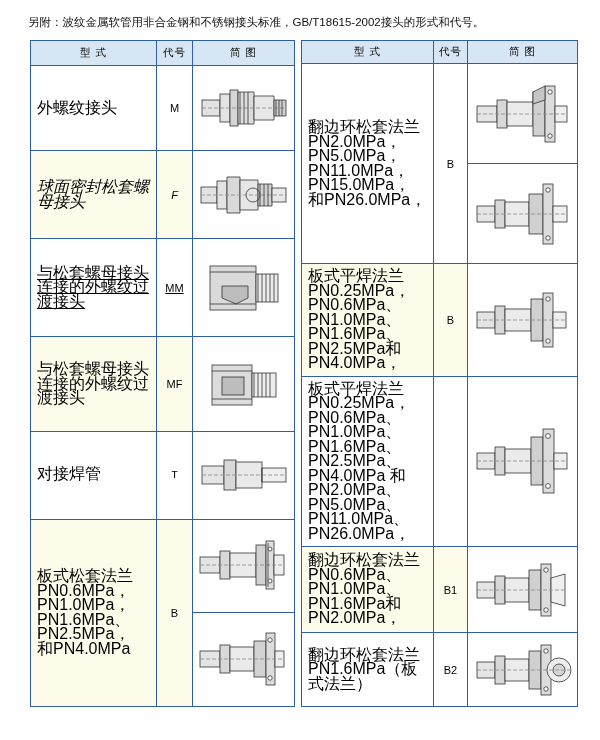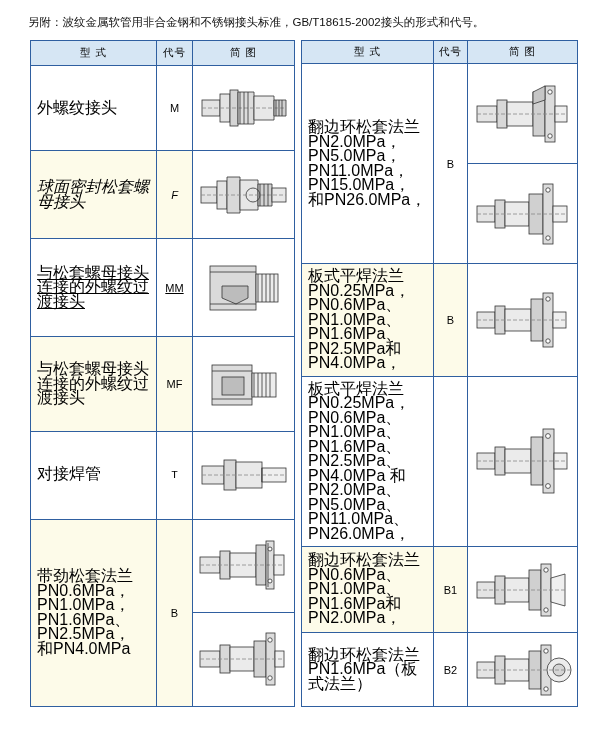--- a/index.html
+++ b/index.html
@@ -184,21 +184,21 @@
               <rect x="40" y="18" width="26" height="26" fill="#e9e9e9"></rect>
               <rect x="66" y="24" width="24" height="14" fill="#efefef"></rect>
               <line x1="6" y1="31" x2="90" y2="31" stroke="#888" stroke-dasharray="4,2"></line>
               <line x1="66" y1="24" x2="66" y2="38"></line>
             </g>
           </svg>
         </td>
       </tr>
 
       <tr style="height:85px;">
-        <td class="cell-text tint c-name" rowspan="2" style="white-space:pre-line;">带劲松套法兰
+        <td class="cell-text tint c-name" rowspan="2" style="white-space:pre-line;">板式松套法兰
 PN0.6MPa，PN1.0MPa，
 PN1.6MPa、PN2.5MPa，
 和PN4.0MPa</td>
         <td class="code tint" rowspan="2">B</td>
         <td class="figcell">
           <svg class="fig" width="96" height="66" viewBox="0 0 96 66">
             <g stroke="#333" fill="#e4e4e4" stroke-width="0.8">
               <rect x="4" y="24" width="20" height="16"></rect>
               <rect x="24" y="18" width="10" height="28" fill="#d8d8d8"></rect>
               <rect x="34" y="20" width="26" height="24" fill="#ebebeb"></rect>

